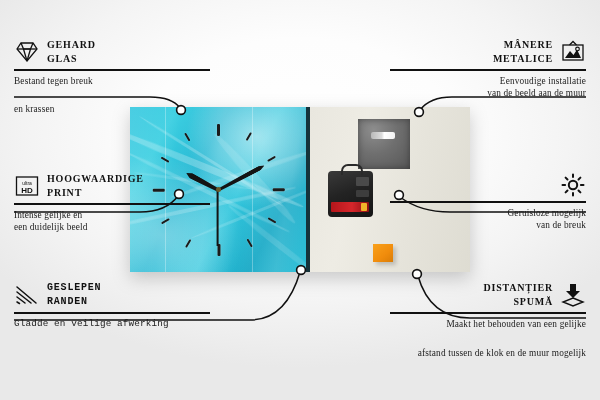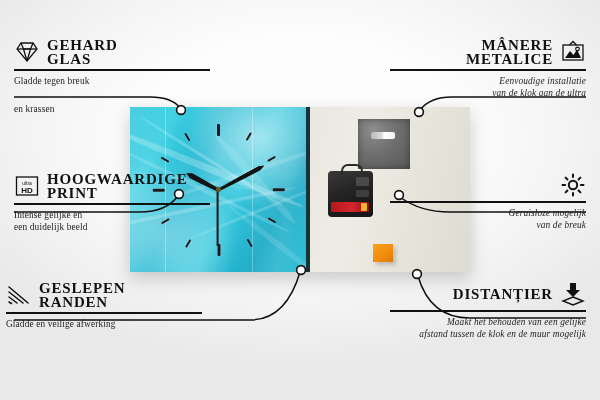--- a/index.html
+++ b/index.html
@@ -100,39 +100,39 @@
   .hand.minute{width:5px;height:52px;margin-left:-2.5px;margin-top:-52px;
     background:#141414;clip-path:polygon(50% 0,100% 12%,76% 100%,24% 100%,0 12%);}
   .hand.second{width:1.6px;height:56px;margin-left:-.8px;margin-top:-56px;background:#151515;}
   .pin{position:absolute;left:50%;top:50%;width:5px;height:5px;margin:-2.5px 0 0 -2.5px;
     background:#6a5a2a;border-radius:50%;}
 
   
   .callout{position:absolute;width:196px;}
   .callout .head{display:flex;align-items:center;gap:7px;}
   .callout .ttl{
-    font-size:15px;font-weight:bold;letter-spacing:.8px;color:#111;
+    font-size:10px;font-weight:bold;letter-spacing:.8px;color:#111;
     line-height:14px;text-transform:uppercase;
   }
   .callout .rule{height:1.6px;background:#111;margin-top:3px;}
   .callout .desc{
     font-size:9.3px;color:#1c1c1c;line-height:12px;margin-top:4px;letter-spacing:.15px;
   }
   .callout.left .head{justify-content:flex-start;}
   .callout.left .ttl{text-align:left;}
   .callout.left .desc{text-align:left;}
   .callout.right .head{justify-content:flex-end;}
   .callout.right .ttl{text-align:right;}
-  .callout.right .desc{text-align:right;font-style:italic;}
+  .callout.right .desc{text-align:right;}
   .ico{flex:0 0 auto;width:26px;height:26px;display:block;}
   .ico svg{display:block;width:26px;height:26px;}
 
   #c1{left:14px;top:38px;}
   #c2{left:14px;top:172px;}
-  #c3{left:6px;top:281px;}
+  #c3{left:14px;top:281px;font-family:Liberation Mono, monospace;}
   #c4{left:390px;top:38px;}
   #c5{left:390px;top:172px;}
   #c6{left:390px;top:281px;}
 
   .lines{position:absolute;inset:0;pointer-events:none;}
 </style>
 </head>
 <body>
 
 <div class="stage">
@@ -243,21 +243,21 @@
               <path d="M9.5 10 H16.5"></path>
         </g>
           </svg>
       </span>
       <div>
         <div class="ttl">GEHARD</div>
         <div class="ttl">GLAS</div>
       </div>
     </div>
     <div class="rule"></div>
-    <div class="desc">Gladde tegen breuk</div>
+    <div class="desc">Bestand tegen breuk</div>
     <div class="desc" style="margin-top:16px">en krassen</div>
   </div>
 
   <div class="callout left" id="c2">
     <div class="head">
       <span class="ico">
         <svg viewBox="0 0 26 26">
           <rect x="2.5" y="4" width="21" height="18" fill="none" stroke="#111" stroke-width="1.3"></rect>
           <text x="13" y="12" font-family="Liberation Sans, sans-serif" font-size="5" text-anchor="middle" fill="#111">ultra</text>
           <text x="13" y="19.5" font-family="Liberation Sans, sans-serif" font-size="8" font-weight="bold" text-anchor="middle" fill="#111">HD</text>
@@ -306,21 +306,21 @@
           <path d="M9.5 6 L13 2.5 L16.5 6"></path>
           <rect x="3" y="6" width="20" height="15"></rect>
           <path d="M5 19 L10 12 L13.5 16 L17 10.5 L21 19 Z" fill="#111" stroke="none"></path>
           <circle cx="17.5" cy="10" r="1.8" fill="none" stroke="#111" stroke-width="1.2"></circle>
         </g>
           </svg>
       </span>
     </div>
     <div class="rule"></div>
     <div class="desc">Eenvoudige installatie</div>
-    <div class="desc" style="margin-top:0">van de klok aan de ultra</div>
+    <div class="desc" style="margin-top:0">van de beeld aan de muur</div>
   </div>
 
   <div class="callout right" id="c5">
     <div class="head">
       <div>
       </div>
       <span class="ico">
         <svg viewBox="0 0 26 26">
             <g fill="none" stroke="#111" stroke-width="2" stroke-linecap="round">
           <circle cx="13" cy="13" r="4.2"></circle>
@@ -333,26 +333,27 @@
     </div>
     <div class="rule"></div>
     <div class="desc">Geruisloze mogelijk</div>
     <div class="desc" style="margin-top:0">van de breuk</div>
   </div>
 
   <div class="callout right" id="c6">
     <div class="head">
       <div>
         <div class="ttl">DISTANȚIER</div>
+        <div class="ttl">SPUMĂ</div>
       </div>
       <span class="ico">
         <svg viewBox="0 0 26 26">
           <path d="M10 2 h6 v7 h4 l-7 7 -7 -7 h4 z" fill="#111"></path>
           <path d="M13 16 L23 20 L13 24 L3 20 Z" fill="none" stroke="#111" stroke-width="1.4"></path>
         </svg>
       </span>
     </div>
     <div class="rule"></div>
     <div class="desc">Maakt het behouden van een gelijke</div>
-    <div class="desc" style="margin-top:0;white-space:nowrap">afstand tussen de klok en de muur mogelijk</div>
+    <div class="desc" style="margin-top:17px;white-space:nowrap">afstand tussen de klok en de muur mogelijk</div>
   </div>
 
 </div>
 
 </body></html>

